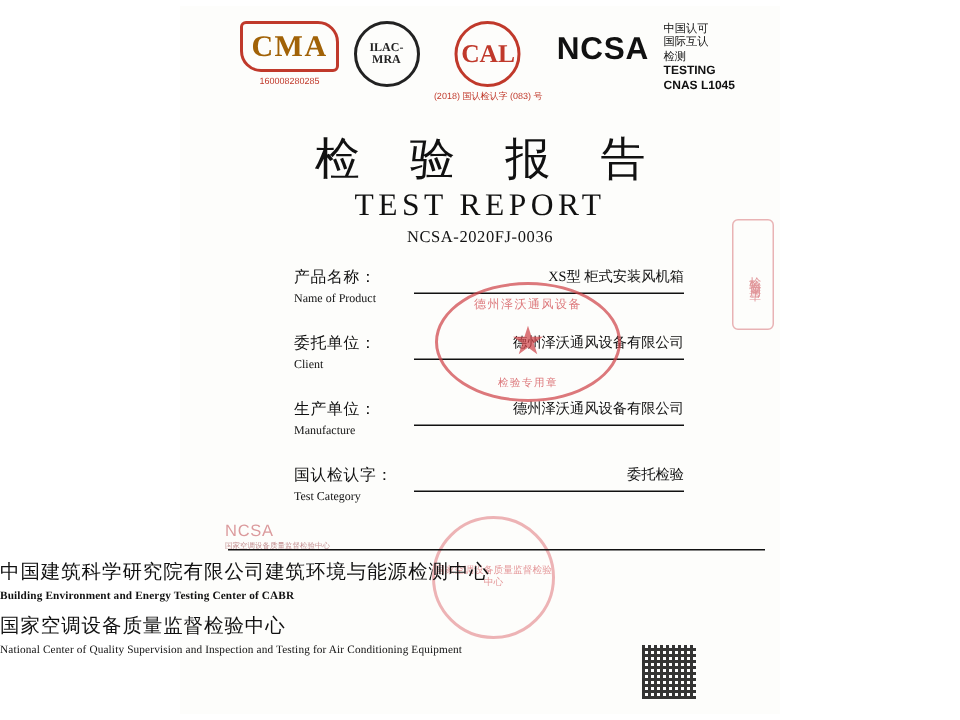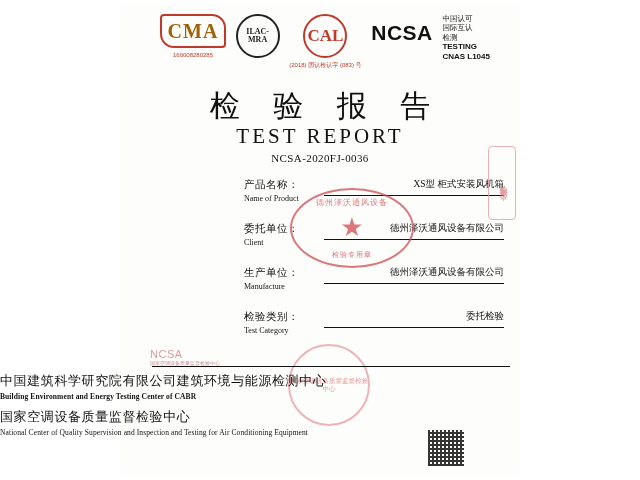--- a/index.html
+++ b/index.html
@@ -144,21 +144,20 @@
     letter-spacing: 0.4px;
     color: #111;
   }
 
   
   .fields {
     position: absolute;
     left: 196px;
     top: 178px;
     width: 260px;
-    margin-left: 48px;
   }
   .field-row {
     position: relative;
     height: 44px;
   }
   .field-label {
     position: absolute;
     left: 0;
     top: 0;
     width: 74px;
@@ -376,21 +375,21 @@
     </div>
     <div class="field-row">
       <div class="field-label">
         <div class="label-cn">生产单位：</div>
         <div class="label-en">Manufacture</div>
       </div>
       <div class="field-value">德州泽沃通风设备有限公司</div>
     </div>
     <div class="field-row">
       <div class="field-label">
-        <div class="label-cn">检验类别：</div>
+        <div class="label-cn">国认检认字：</div>
         <div class="label-en">Test Category</div>
       </div>
       <div class="field-value">委托检验</div>
     </div>
   </div>
 
   <div class="stamp stamp-oval">
     <div class="stamp-arc">德州泽沃通风设备</div>
     <div class="stamp-star">★</div>
     <div class="stamp-arc2">检验专用章</div>

